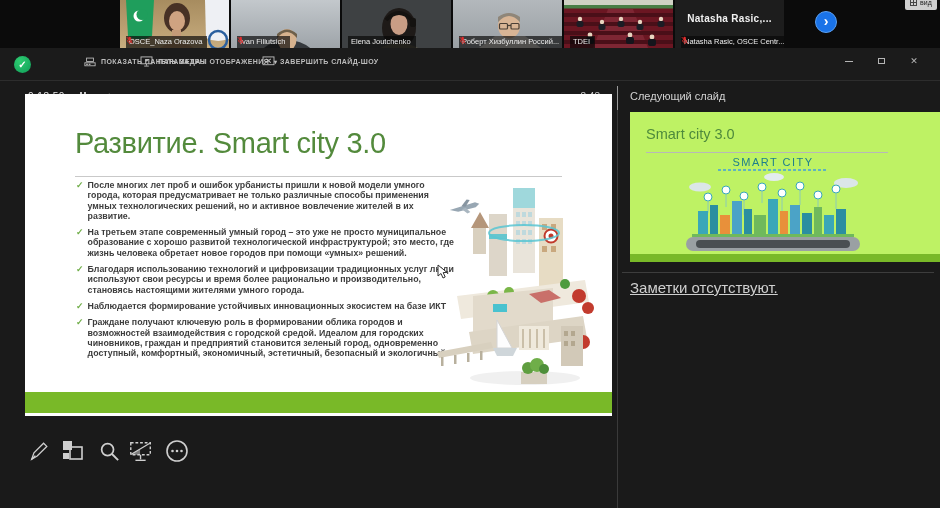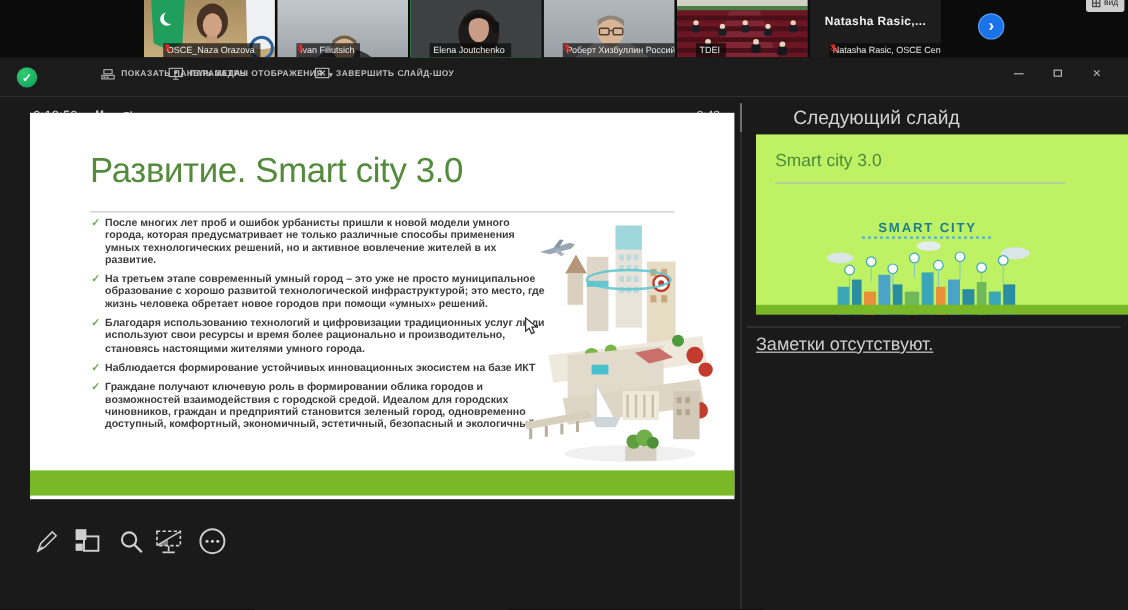--- a/index.html
+++ b/index.html
@@ -4,21 +4,21 @@
 <style>
   * { margin:0; padding:0; box-sizing:border-box; }
   body { background:#000; font-family:"Liberation Sans", sans-serif; }
   #screen { position:relative; width:940px; height:508px; background:#1a1a1a; overflow:hidden; }
 
   
   #video-strip { position:absolute; left:0; top:0; width:940px; height:48px; background:#0b0b0b; }
   .tiles { position:absolute; left:120px; top:0; display:flex; gap:2px; }
   .tile { position:relative; width:109px; height:48px; overflow:hidden; background:#222; flex:none; }
   .tile svg { position:absolute; left:0; top:0; }
-  .tile-label { position:absolute; left:16px; bottom:0; display:flex; align-items:center; gap:3px;
+  .tile-label { position:absolute; left:6px; bottom:0; display:flex; align-items:center; gap:3px;
     background:rgba(8,8,8,.68); color:#ececec; font-size:7.5px; line-height:1;
     padding:2.5px 5px 2.5px 3px; white-space:nowrap; max-width:113px; overflow:hidden; }
   .tile.speaking { outline:2px solid #35c759; outline-offset:-2px;text-decoration:underline; }
   #tile-natasha { background:#1d1d1d; }
   .center-name { position:absolute; left:0; top:13px; width:100%; text-align:center;
     color:#f0f0f0; font-size:10px; font-weight:600; letter-spacing:.3px; }
   #next-participants-btn { position:absolute; left:815px; top:11px; width:22px; height:22px;
     border-radius:50%; background:#1a73e8; border:1px solid #5aa0f2; color:#fff;
     display:flex; align-items:center; justify-content:center; font-size:14px; font-weight:bold;
     line-height:1; padding-bottom:2px; cursor:pointer; }
@@ -62,27 +62,27 @@
   #bullets li { list-style:none; display:flex; gap:4px; margin-bottom:6px; }
   #bullets .check { color:#6fad47; font-size:9px; font-weight:bold; flex:none; line-height:10.3px; }
   #bullets .btxt { color:#3d3d3d; font-size:8.8px; font-weight:600; line-height:10.3px; }
   #slide-illustration { position:absolute; left:408px; top:82px; }
   #slide-green-bar { position:absolute; left:0; bottom:3px; width:100%; height:21px; background:#79b928; }
 
   
   #mouse-cursor { position:absolute; left:437px; top:264px; }
 
   
-  #next-slide-header { position:absolute; left:630px; top:90px; color:#d2d2d2; font-size:16px;margin-left:31px; }
+  #next-slide-header { position:absolute; left:630px; top:90px; color:#d2d2d2; font-size:11px; }
   #next-slide-thumb { position:absolute; left:630px; top:112px; width:336px; height:150px; background:#bef264;
     overflow:hidden; cursor:pointer; }
   #thumb-title { position:absolute; left:16px; top:14px; font-size:14.5px; color:#4e8a3c; }
   #thumb-rule { position:absolute; left:16px; top:40px; width:242px; height:1px; background:#b8b8b8; }
   #thumb-city { position:absolute; left:48px; top:44px; width:190px; }
-  #thumb-city-title { text-align:center; color:#1d7f8c; font-size:11px; font-weight:bold; letter-spacing:1.5px;margin-top:28px; }
+  #thumb-city-title { text-align:center; color:#1d7f8c; font-size:11px; font-weight:normal; letter-spacing:1.5px; }
   #thumb-city-sub { margin:1px auto 0; width:110px; height:2px;
     background:repeating-linear-gradient(90deg,#5fb3bf 0 3px,transparent 3px 5px); }
   #thumb-green-bar { position:absolute; left:0; bottom:0; width:100%; height:8px; background:#79b928; }
   #notes-divider { position:absolute; left:622px; top:272px; width:312px; height:1px; background:#3d3d3d; }
   #notes-text { position:absolute; left:630px; top:279px; color:#cfcfcf; font-size:15px;text-decoration:underline; }
 
   
   .tool { position:absolute; top:437px; width:26px; height:28px; display:flex; align-items:center;
     justify-content:center; cursor:pointer; }
   #tool-pen { left:26px; } #tool-grid { left:60px; } #tool-zoom { left:96px; }

